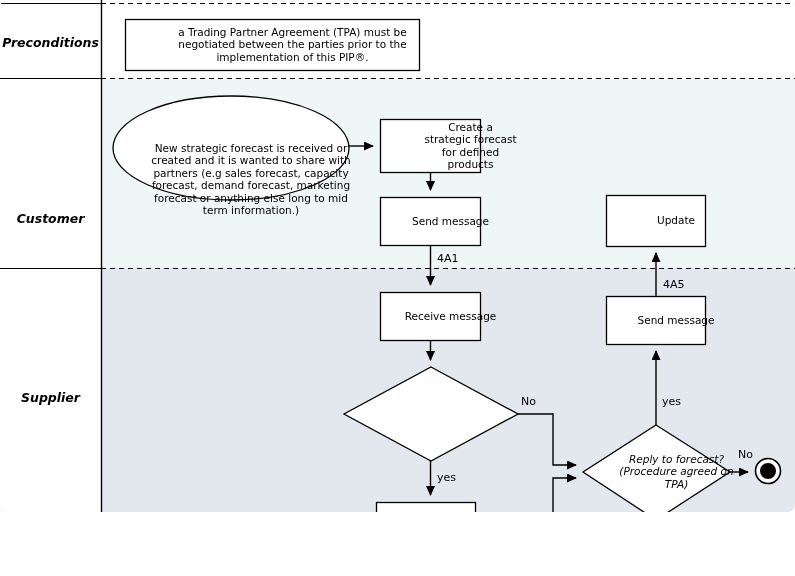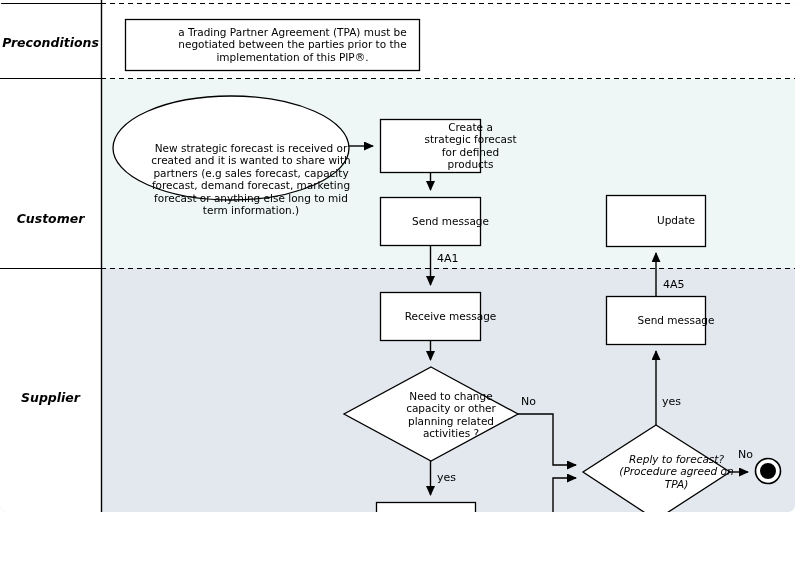--- a/index.html
+++ b/index.html
@@ -155,24 +155,20 @@
 strategic forecast
 for defined
 products</div>
 
   <div class="node-text" style="left:381px; top:215px; width:99px;">Send message</div>
 
   <div class="node-text" style="left:607px; top:214px; width:98px;">Update</div>
 
   <div class="node-text" style="left:381px; top:310px; width:99px;">Receive message</div>
 
-  <div class="node-text" style="left:360px; top:390px; width:142px;">Need to change
-capacity or other
-planning related
-activities ?</div>
 
   <div class="node-text" style="left:377px; top:513px; width:98px;">Update strategic
 plan</div>
 
   <div class="node-text" style="left:586px; top:453px; width:141px;font-style:italic;">Reply to forecast?
 (Procedure agreed on
 TPA)</div>
 
   <div class="node-text" style="left:607px; top:314px; width:98px;">Send message</div>
 

